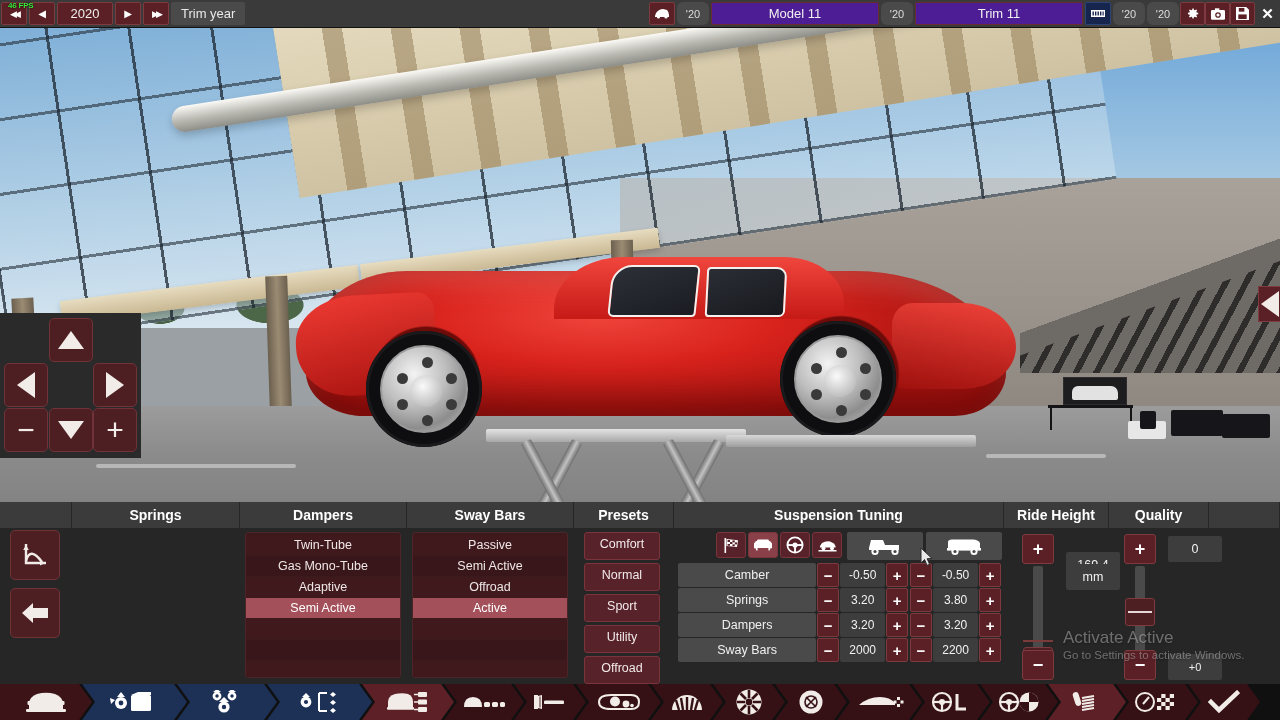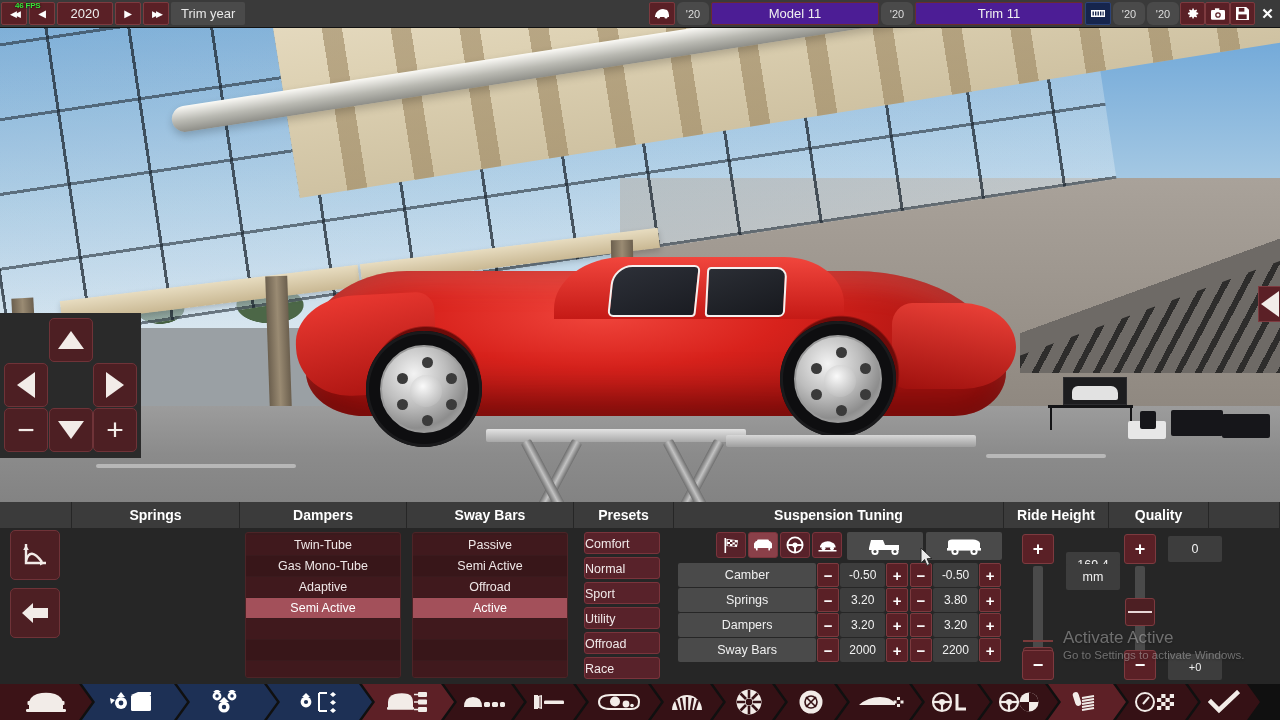--- a/index.html
+++ b/index.html
@@ -11,21 +11,21 @@
   }
   #app { position: relative; width: 1280px; height: 720px; }
 
   
   .topbar {
     position: absolute; top: 0; left: 0; width: 1280px; height: 28px;
     background: #3a3a3a; display: flex; align-items: stretch;
     border-bottom: 1px solid #121212; z-index: 40;
   }
   .fps {
-    position: absolute; left: 15px; top: 1px; font-size: 8px; font-weight: bold;
+    position: absolute; left: 8px; top: 1px; font-size: 8px; font-weight: bold;
     color: #39e639; text-shadow: 0 0 2px #000; z-index: 60; letter-spacing: -.2px;
   }
   .tb-btn {
     background: #5a2026; border: 1px solid #7d3a3f; color: #fff;
     display: flex; align-items: center; justify-content: center;
     font-size: 12px; margin: 2px 1px; border-radius: 2px; cursor: pointer;
   }
   .tb-nav { width: 26px; }
   .tb-year { width: 56px; font-size: 13px; color: #efefef; }
   .tb-label {
@@ -270,21 +270,21 @@
   }
   .opt {
     height: 20px; line-height: 20px; text-align: center; color: #efe7e7;
     font-size: 12.5px; cursor: pointer; background: #40191d; margin-bottom: 1px;
   }
   .opt:nth-child(even) { background: #381619; }
   .opt.sel { background: #a3505a; color: #fff; }
   .opt.empty { cursor: default; }
 
   .preset-btn {
-    height: 22px; line-height: 22px; color: #f1e9e9;
+    height: 28px; line-height: 22px; text-align: center; color: #f1e9e9;
     font-size: 12.5px; background: #58222a; border: 1px solid #7a343c;
     border-radius: 3px; margin-bottom: 3px; cursor: pointer;
   }
 
   
   .tune { position: absolute; left: 678px; top: 30px; width: 324px; }
   .tune-iconrow { display: flex; height: 28px; margin-bottom: 3px; }
   .ti {
     width: 30px; height: 26px; background: #58222a; border: 1px solid #7a343c;
     border-radius: 3px; margin-right: 2px; display: flex; align-items: center;

